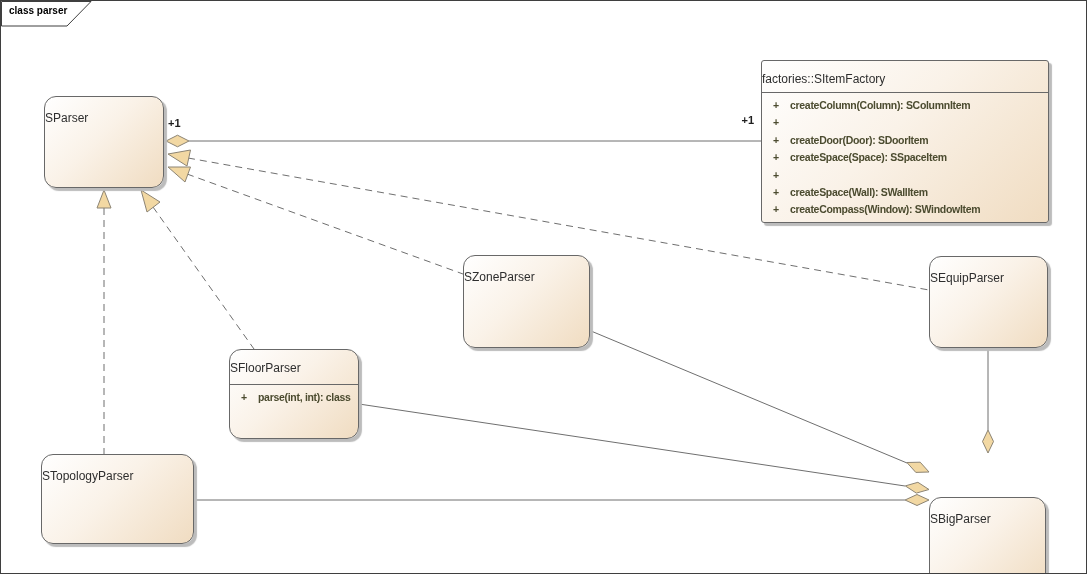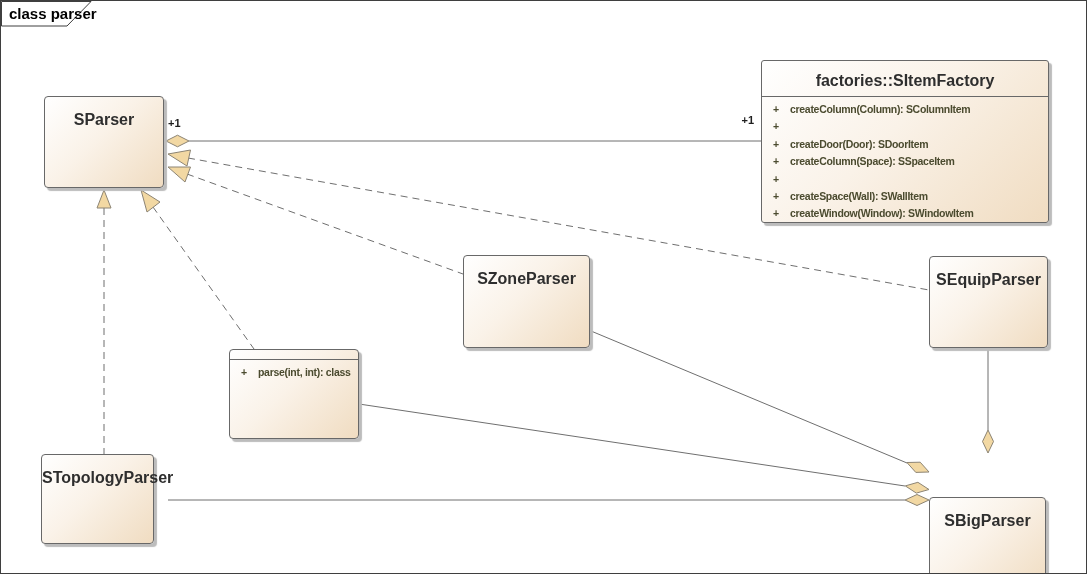--- a/index.html
+++ b/index.html
@@ -5,42 +5,42 @@
   html,body { margin:0; padding:0; background:#ffffff; }
   #canvas {
     position:relative; width:1087px; height:574px;
     box-sizing:border-box; border:1px solid #3f3f3f;
     background:#ffffff; overflow:hidden;
     font-family:"Liberation Sans", sans-serif;
   }
   #connector-layer { position:absolute; left:0; top:0; width:1087px; height:574px; z-index:1; }
   .uml-box {
     position:absolute; z-index:2; box-sizing:border-box;
-    border:1px solid #686868; border-radius:4px;
+    border:1px solid #686868; border-radius:12px;
     background:linear-gradient(135deg,#ffffff 0%,#faf2e8 45%,#f0dcc1 100%);
     box-shadow:3px 3px 1px #bcbcbc;
   }
   .cls-name {
-    text-align:center; font-weight:bold; font-size:16px; color:#2e2e2e;
+    text-align:left; font-weight:normal; font-size:12px; color:#2e2e2e;
     padding-top:14px; white-space:nowrap;
   }
   .cls-name.compact { padding-top:11px; }
   .divider { border-top:1px solid #686868; margin-top:6px; }
   .m-list { padding-top:4px; }
   .m-row {
     display:flex; align-items:center; line-height:17.4px; height:17.4px;
     font-size:10.5px; font-weight:bold; letter-spacing:-0.3px;
     color:#4b4b2f; white-space:nowrap;
   }
   .m-vis { width:14px; text-align:center; margin-left:7px; flex:0 0 auto; }
   .m-sig { margin-left:7px; }
   .mult { position:absolute; z-index:3; font-size:11px; font-weight:bold; color:#1f1f1f; }
   #frame-title {
     position:absolute; left:8px; top:4px; z-index:3;
-    font-size:15px; font-weight:bold; color:#000000; white-space:nowrap;
+    font-size:10px; font-weight:bold; color:#000000; white-space:nowrap;
   }
 </style>
 </head>
 <body>
 
 <div id="canvas">
 
   <svg id="connector-layer" viewBox="0 0 1087 574">
 
     <path d="M0.5,0.5 H90 L66,25 H0.5 Z" fill="#ffffff" stroke="#3f3f3f" stroke-width="1"></path>
@@ -110,55 +110,56 @@
       </div>
       <div class="m-row">
         <span class="m-vis">+</span>
       </div>
       <div class="m-row">
         <span class="m-vis">+</span>
         <span class="m-sig">createDoor(Door): SDoorItem</span>
       </div>
       <div class="m-row">
         <span class="m-vis">+</span>
-        <span class="m-sig">createColumn(Space): SSpaceItem</span>
+        <span class="m-sig">createSpace(Space): SSpaceItem</span>
       </div>
       <div class="m-row">
         <span class="m-vis">+</span>
       </div>
       <div class="m-row">
         <span class="m-vis">+</span>
         <span class="m-sig">createSpace(Wall): SWallItem</span>
       </div>
       <div class="m-row">
         <span class="m-vis">+</span>
-        <span class="m-sig">createWindow(Window): SWindowItem</span>
+        <span class="m-sig">createCompass(Window): SWindowItem</span>
       </div>
     </div>
   </div>
 
   <div class="uml-box" style="left:462px; top:254px; width:127px; height:93px;">
     <div class="cls-name">SZoneParser</div>
   </div>
 
   <div class="uml-box" style="left:928px; top:255px; width:119px; height:92px;">
     <div class="cls-name">SEquipParser</div>
   </div>
 
   <div class="uml-box" style="left:228px; top:348px; width:130px; height:90px;">
+    <div class="cls-name compact">SFloorParser</div>
     <div class="divider" style="margin-top:9px;"></div>
     <div class="m-list">
       <div class="m-row">
         <span class="m-vis">+</span>
         <span class="m-sig">parse(int, int): class</span>
       </div>
     </div>
   </div>
 
-  <div class="uml-box" style="left:40px; top:453px; width:113px; height:90px;">
+  <div class="uml-box" style="left:40px; top:453px; width:153px; height:90px;">
     <div class="cls-name">STopologyParser</div>
   </div>
 
   <div class="uml-box" style="left:928px; top:452px; width:117px; height:93px;margin-top:44px;">
     <div class="cls-name">SBigParser</div>
   </div>
 
 </div>
 
 </body></html>

